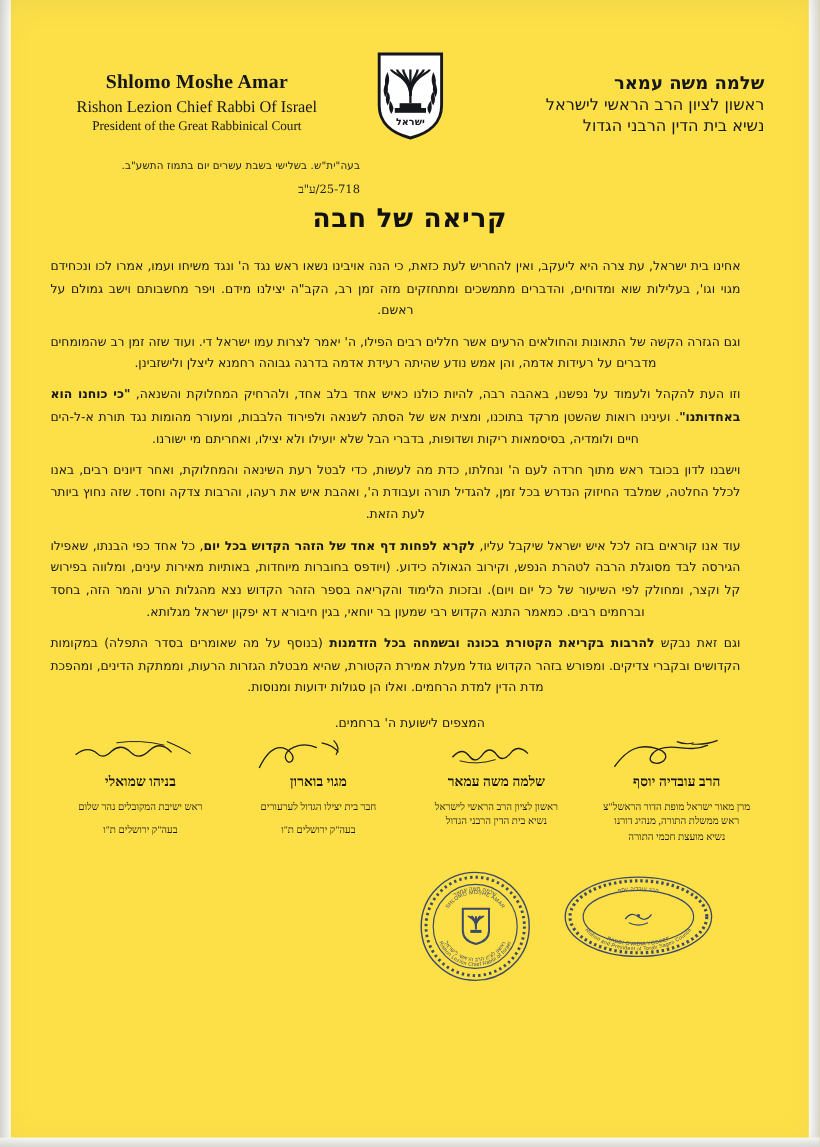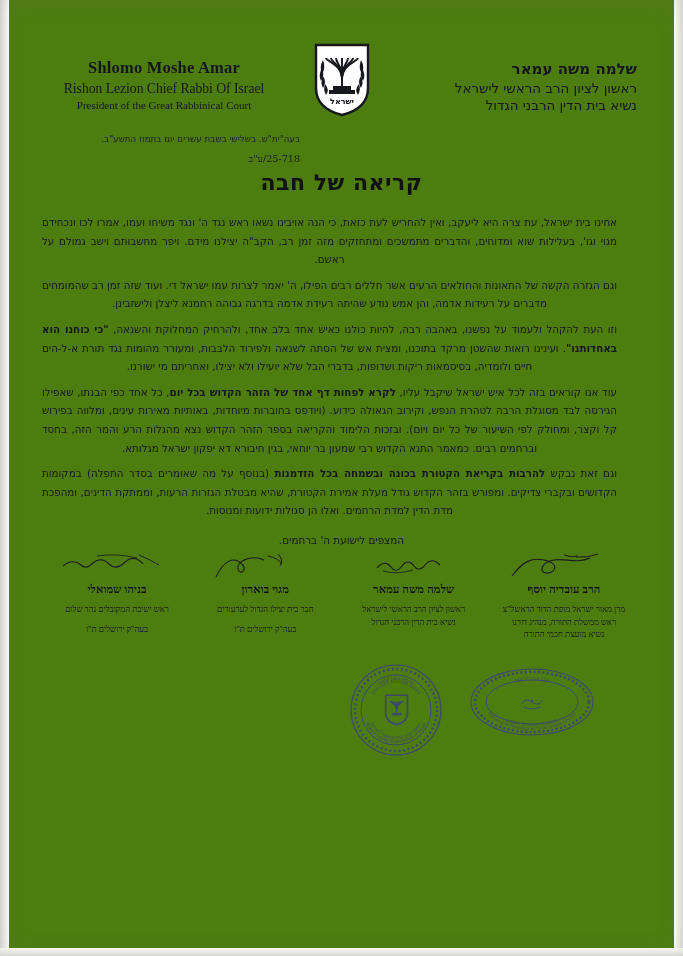--- a/index.html
+++ b/index.html
@@ -5,21 +5,21 @@
   html,body{margin:0;padding:0;}
   body{
     width:683px;height:956px;
     background:#f2f2f0;
     font-family:"DejaVu Sans","Liberation Sans",sans-serif;
     overflow:hidden;
   }
   .page{
     position:relative;
     width:683px;height:956px;
-    background:#4d7c0f;
+    background:#fde047;
     box-sizing:border-box;
     padding:0;
   }
   .scan-edge{
     position:absolute;inset:0;
     box-shadow:inset 0 0 26px rgba(120,120,120,.13);
     pointer-events:none;
   }
   .edge-l{position:absolute;left:0;top:0;width:9px;height:956px;background:linear-gradient(90deg,#d8d8d4,#fdfdfb);}
   .edge-r{position:absolute;right:0;top:0;width:9px;height:956px;background:linear-gradient(270deg,#dcdcd8,#fdfdfb);}
@@ -168,20 +168,21 @@
     <div class="dl1">בעה"ית"ש. בשלישי בשבת עשרים יום בתמוז התשע"ב.</div>
     <div class="dl2">25-718/ע"ב</div>
   </div>
 
   <div class="doc-title">קריאה של חבה</div>
 
   <div class="body">
     <p>אחינו בית ישראל, עת צרה היא ליעקב, ואין להחריש לעת כזאת, כי הנה אויבינו נשאו ראש נגד ה' ונגד משיחו ועמו, אמרו לכו ונכחידם מגוי וגו', בעלילות שוא ומדוחים, והדברים מתמשכים ומתחזקים מזה זמן רב, הקב"ה יצילנו מידם. ויפר מחשבותם וישב גמולם על ראשם.</p>
     <p>וגם הגזרה הקשה של התאונות והחולאים הרעים אשר חללים רבים הפילו, ה' יאמר לצרות עמו ישראל די. ועוד שזה זמן רב שהמומחים מדברים על רעידות אדמה, והן אמש נודע שהיתה רעידת אדמה בדרגה גבוהה רחמנא ליצלן ולישזבינן.</p>
     <p>וזו העת להקהל ולעמוד על נפשנו, באהבה רבה, להיות כולנו כאיש אחד בלב אחד, ולהרחיק המחלוקת והשנאה, <b>"כי כוחנו הוא באחדותנו"</b>. ועינינו רואות שהשטן מרקד בתוכנו, ומצית אש של הסתה לשנאה ולפירוד הלבבות, ומעורר מהומות נגד תורת א-ל-הים חיים ולומדיה, בסיסמאות ריקות ושדופות, בדברי הבל שלא יועילו ולא יצילו, ואחריתם מי ישורנו.</p>
+    <p>וישבנו לדון בכובד ראש מתוך חרדה לעם ה' ונחלתו, כדת מה לעשות, כדי לבטל רעת השינאה והמחלוקת, ואחר דיונים רבים, באנו לכלל החלטה, שמלבד החיזוק הנדרש בכל זמן, להגדיל תורה ועבודת ה', ואהבת איש את רעהו, והרבות צדקה וחסד. שזה נחוץ ביותר לעת הזאת.</p>
     <p>עוד אנו קוראים בזה לכל איש ישראל שיקבל עליו, <b>לקרא לפחות דף אחד של הזהר הקדוש בכל יום</b>, כל אחד כפי הבנתו, שאפילו הגירסה לבד מסוגלת הרבה לטהרת הנפש, וקירוב הגאולה כידוע. (ויודפס בחוברות מיוחדות, באותיות מאירות עינים, ומלווה בפירוש קל וקצר, ומחולק לפי השיעור של כל יום ויום). ובזכות הלימוד והקריאה בספר הזהר הקדוש נצא מהגלות הרע והמר הזה, בחסד וברחמים רבים. כמאמר התנא הקדוש רבי שמעון בר יוחאי, בגין חיבורא דא יפקון ישראל מגלותא.</p>
     <p>וגם זאת נבקש <b>להרבות בקריאת הקטורת בכונה ובשמחה בכל הזדמנות</b> (בנוסף על מה שאומרים בסדר התפלה) במקומות הקדושים ובקברי צדיקים. ומפורש בזהר הקדוש גודל מעלת אמירת הקטורת, שהיא מבטלת הגזרות הרעות, וממתקת הדינים, ומהפכת מדת הדין למדת הרחמים. ואלו הן סגולות ידועות ומנוסות.</p>
   </div>
 
   <div class="closing">המצפים לישועת ה' ברחמים.</div>
 
   <div class="sig-row">
 
     <div class="sig-col wide">
       <div class="scribble">

